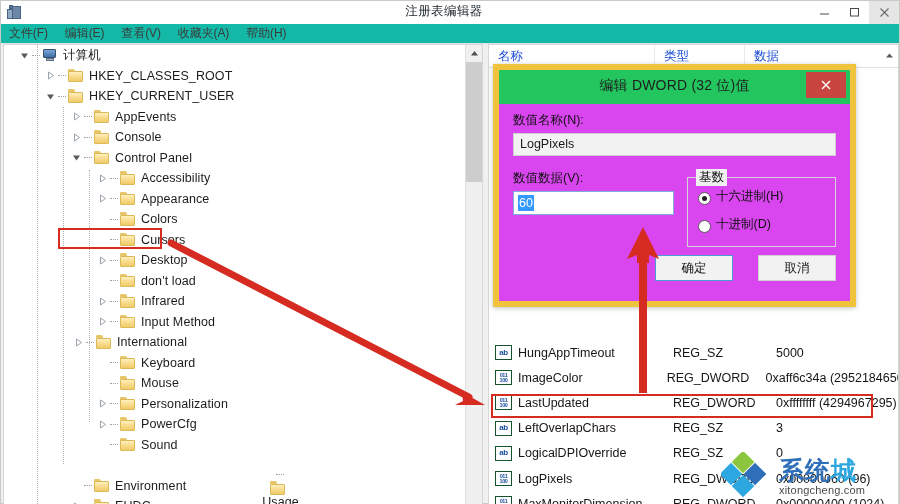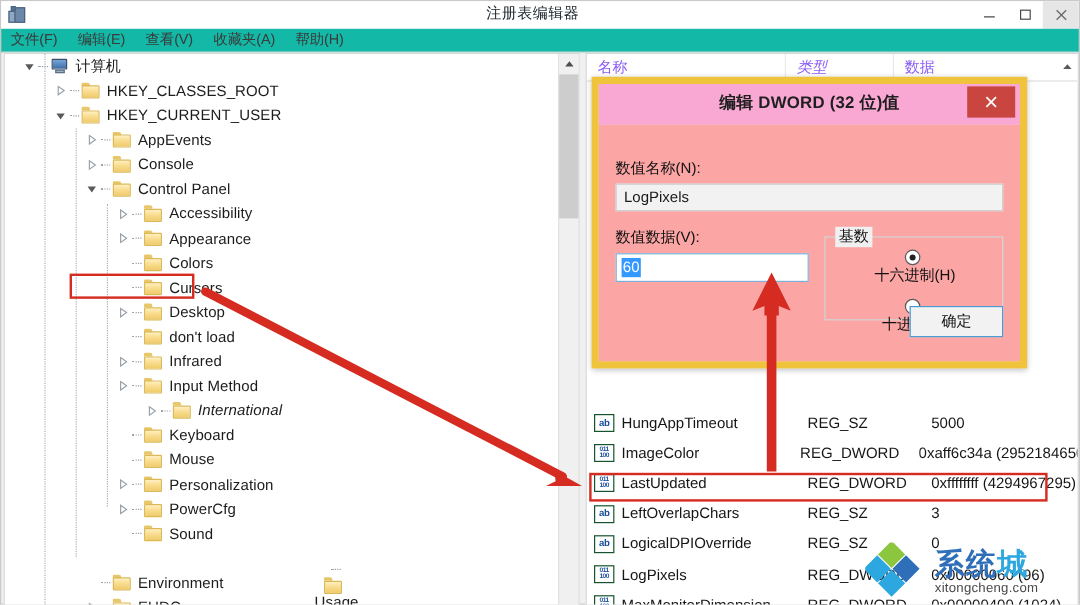--- a/index.html
+++ b/index.html
@@ -232,30 +232,30 @@
     left: 0; top: 0;
     width: 100%; height: 23px;
     background: #ffffff;
     border-bottom: 1px solid #e0e0e0;
     display: flex;
     align-items: center;
     box-sizing: border-box;
   }
   .col-h {
     font-size: 12.5px;
-    color: #8b5cf6;
+    color: #1d4ed8;
     padding-left: 9px;
     border-right: 1px solid #eaeaea;
     height: 23px;
     line-height: 23px;
     box-sizing: border-box;
     overflow: hidden;
   }
   .col-h.c0 { width: 166px; }
-  .col-h.c1 { width: 90px; font-style: italic; }
+  .col-h.c1 { width: 90px; }
   .col-h.c2 { width: 138px; border-right: none; }
   #list-header .hdr-up {
     position:absolute; right:3px; top:4px;
     width:12px; height:12px;
     display:flex; align-items:center; justify-content:center;
   }
 
   #list-rows {
     position: absolute;
     left: 0; top: 23px;
@@ -326,24 +326,23 @@
     background: #f0f0f0;
     border: 6px solid #f0c33c;
     box-sizing: border-box;
     box-shadow: 0 1px 5px rgba(0,0,0,0.25);
     z-index: 40;
   }
   #dlg-titlebar {
     position: absolute;
     left: 0; top: 0;
     width: 100%; height: 34px;
-    background: #f9a8d4;
-    display: flex;
-    align-items: center;
-    font-weight: bold;
+    background: #22c55e;
+    display: flex;
+    align-items: center;
   }
   #dlg-title {
     position: absolute;
     left: 0; right: 0; top: 7px;
     text-align: center;
     font-size: 14px;
     color: #1f1f1f;
     letter-spacing: 0.2px;
   }
   #dlg-close {
@@ -351,22 +350,22 @@
     right: 4px; top: 2px;
     width: 40px; height: 26px;
     background: #c9453f;
     display: flex;
     align-items: center;
     justify-content: center;
   }
   #dlg-body {
     position: absolute;
     left: 0; top: 34px; right: 0; bottom: 0;
-    background: #fca5a5;
-    padding: 28px 14px 0 14px;
+    background: #d946ef;
+    padding: 8px 14px 0 14px;
     box-sizing: border-box;
   }
   .dlg-label {
     font-size: 12.5px;
     color: #111;
     margin-bottom: 4px;
   }
   #name-input {
     width: 100%;
     height: 23px;
@@ -410,25 +409,24 @@
   .fieldset-legend {
     position: absolute;
     left: 8px; top: -9px;
     background: #f0f0f0;
     padding: 0 3px;
     font-size: 12.5px;
     color: #111;
   }
   .radio-row {
     display: flex;
-    align-items: center;
+    align-items: flex-end;
     margin-bottom: 11px;
     font-size: 12.5px;
     color: #111;
-    flex-direction: column;
   }
   .radio {
     width: 13px; height: 13px;
     border-radius: 50%;
     border: 1px solid #5a5a5a;
     background: #fff;
     margin-right: 5px;
     flex: none;
     position: relative;
     box-sizing: border-box;
@@ -715,21 +713,21 @@
                   <path d="M2.5 1 L7.5 4.5 L2.5 8 Z" fill="none" stroke="#9aa2ab" stroke-width="1"></path>
                 </svg>
               </span>
               <span class="dots"></span>
               <span class="folder">
                 <span class="tab"></span>
                 <span class="body"></span>
               </span>
               <span class="tree-label">Input Method</span>
             </div>
-            <div class="tree-row" style="padding-left: 116px; font-style: italic;">
+            <div class="tree-row" style="padding-left: 68px;">
               <span class="tw">
                 <svg width="9" height="9" viewBox="0 0 9 9">
                   <path d="M2.5 1 L7.5 4.5 L2.5 8 Z" fill="none" stroke="#9aa2ab" stroke-width="1"></path>
                 </svg>
               </span>
               <span class="dots"></span>
               <span class="folder">
                 <span class="tab"></span>
                 <span class="body"></span>
               </span>
@@ -929,20 +927,21 @@
             </div>
             <div class="radio-row">
               <span class="radio"></span>
               <span>十进制(D)</span>
             </div>
           </div>
         </div>
       </div>
       <div id="dlg-buttons">
         <div class="dlg-btn primary">确定</div>
+        <div class="dlg-btn">取消</div>
       </div>
     </div>
   </div>
 
   <div class="annot-box" id="box-desktop" style="left:57px; top:227px; width:104px; height:21px;"></div>
   <div class="annot-box" id="box-logpixels" style="left:490px; top:393px; width:382px; height:24px;"></div>
 
   <svg id="annot-arrows" viewBox="0 0 900 504">
     <line x1="170" y1="242" x2="468" y2="396" stroke="#d62b20" stroke-width="7" stroke-linecap="round"></line>
     <path d="M484 404 L461 391 L462 400 L454 404 Z" fill="#d62b20"></path>

